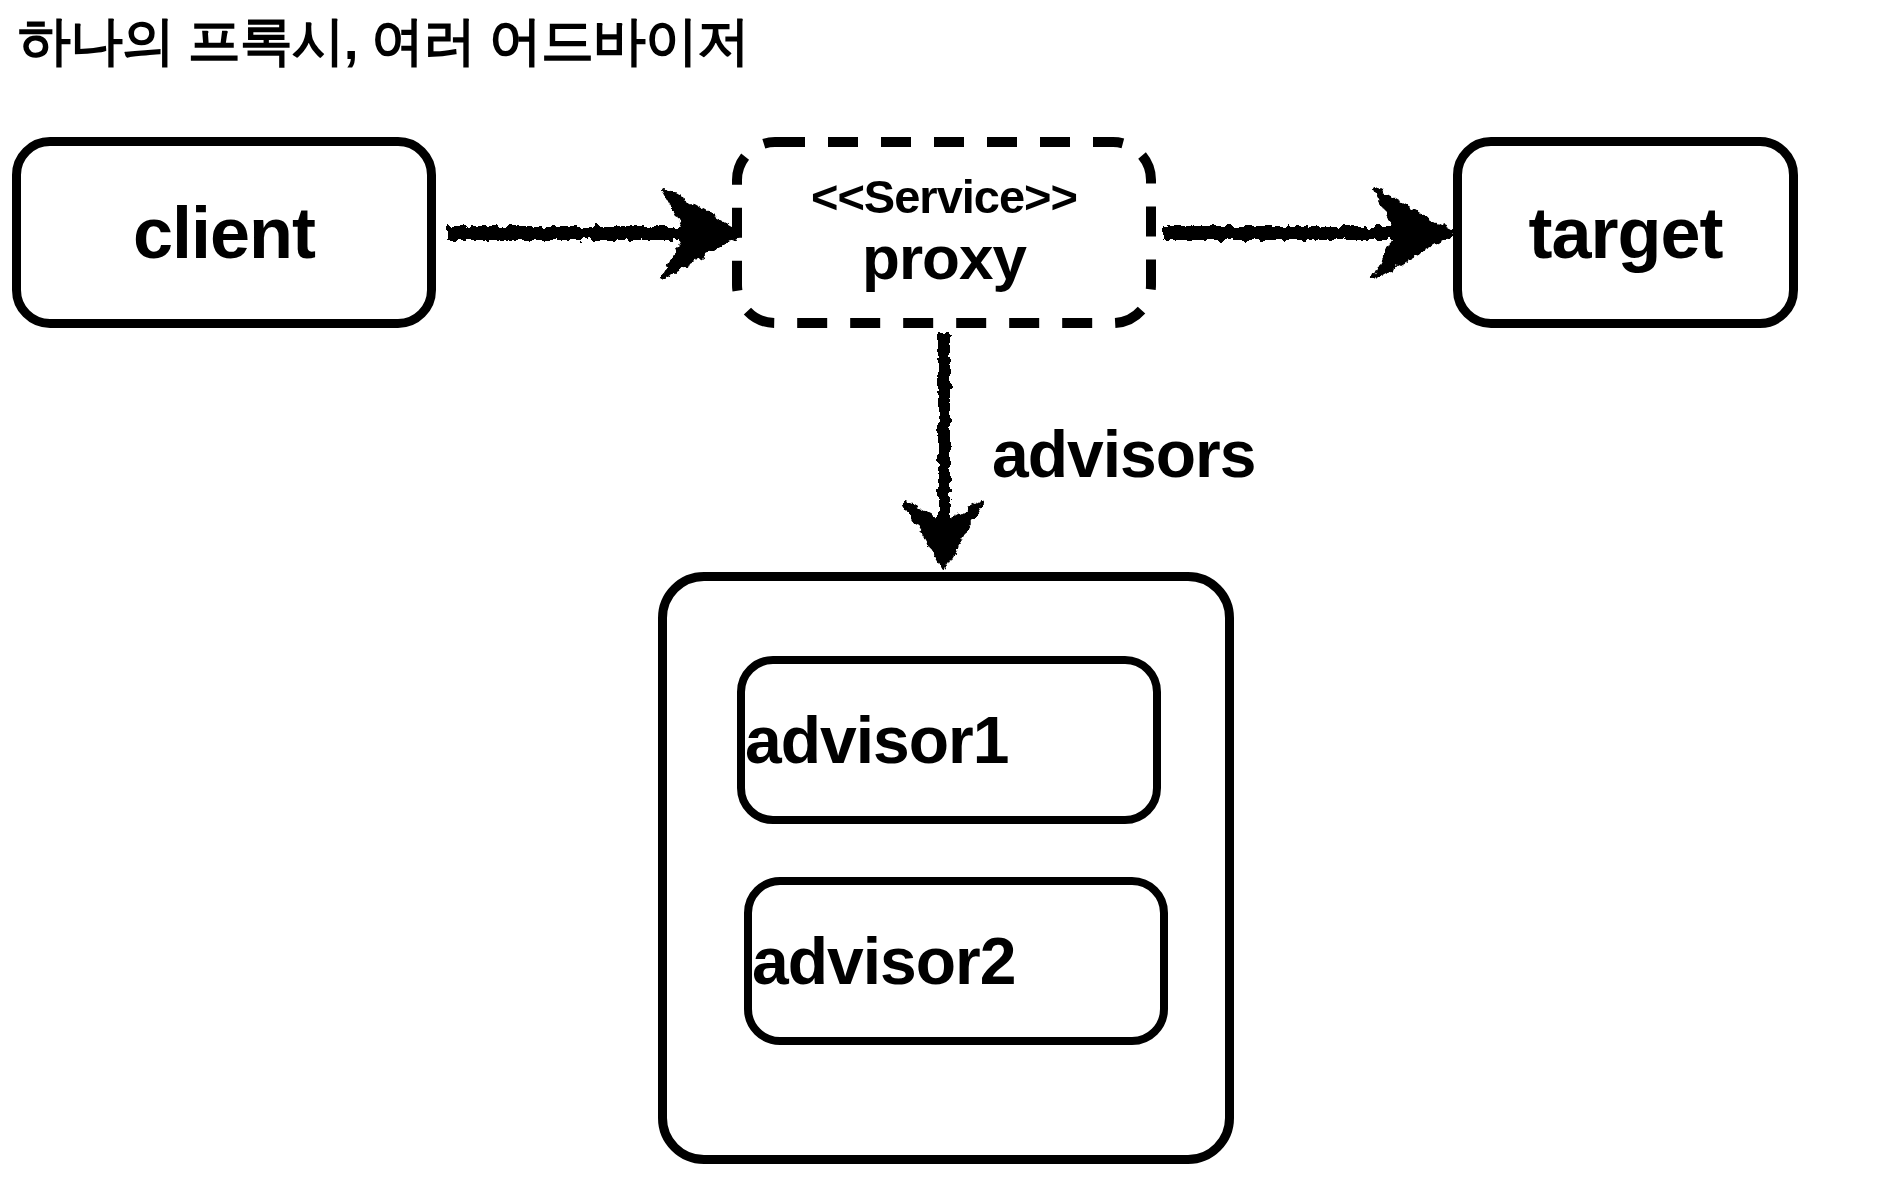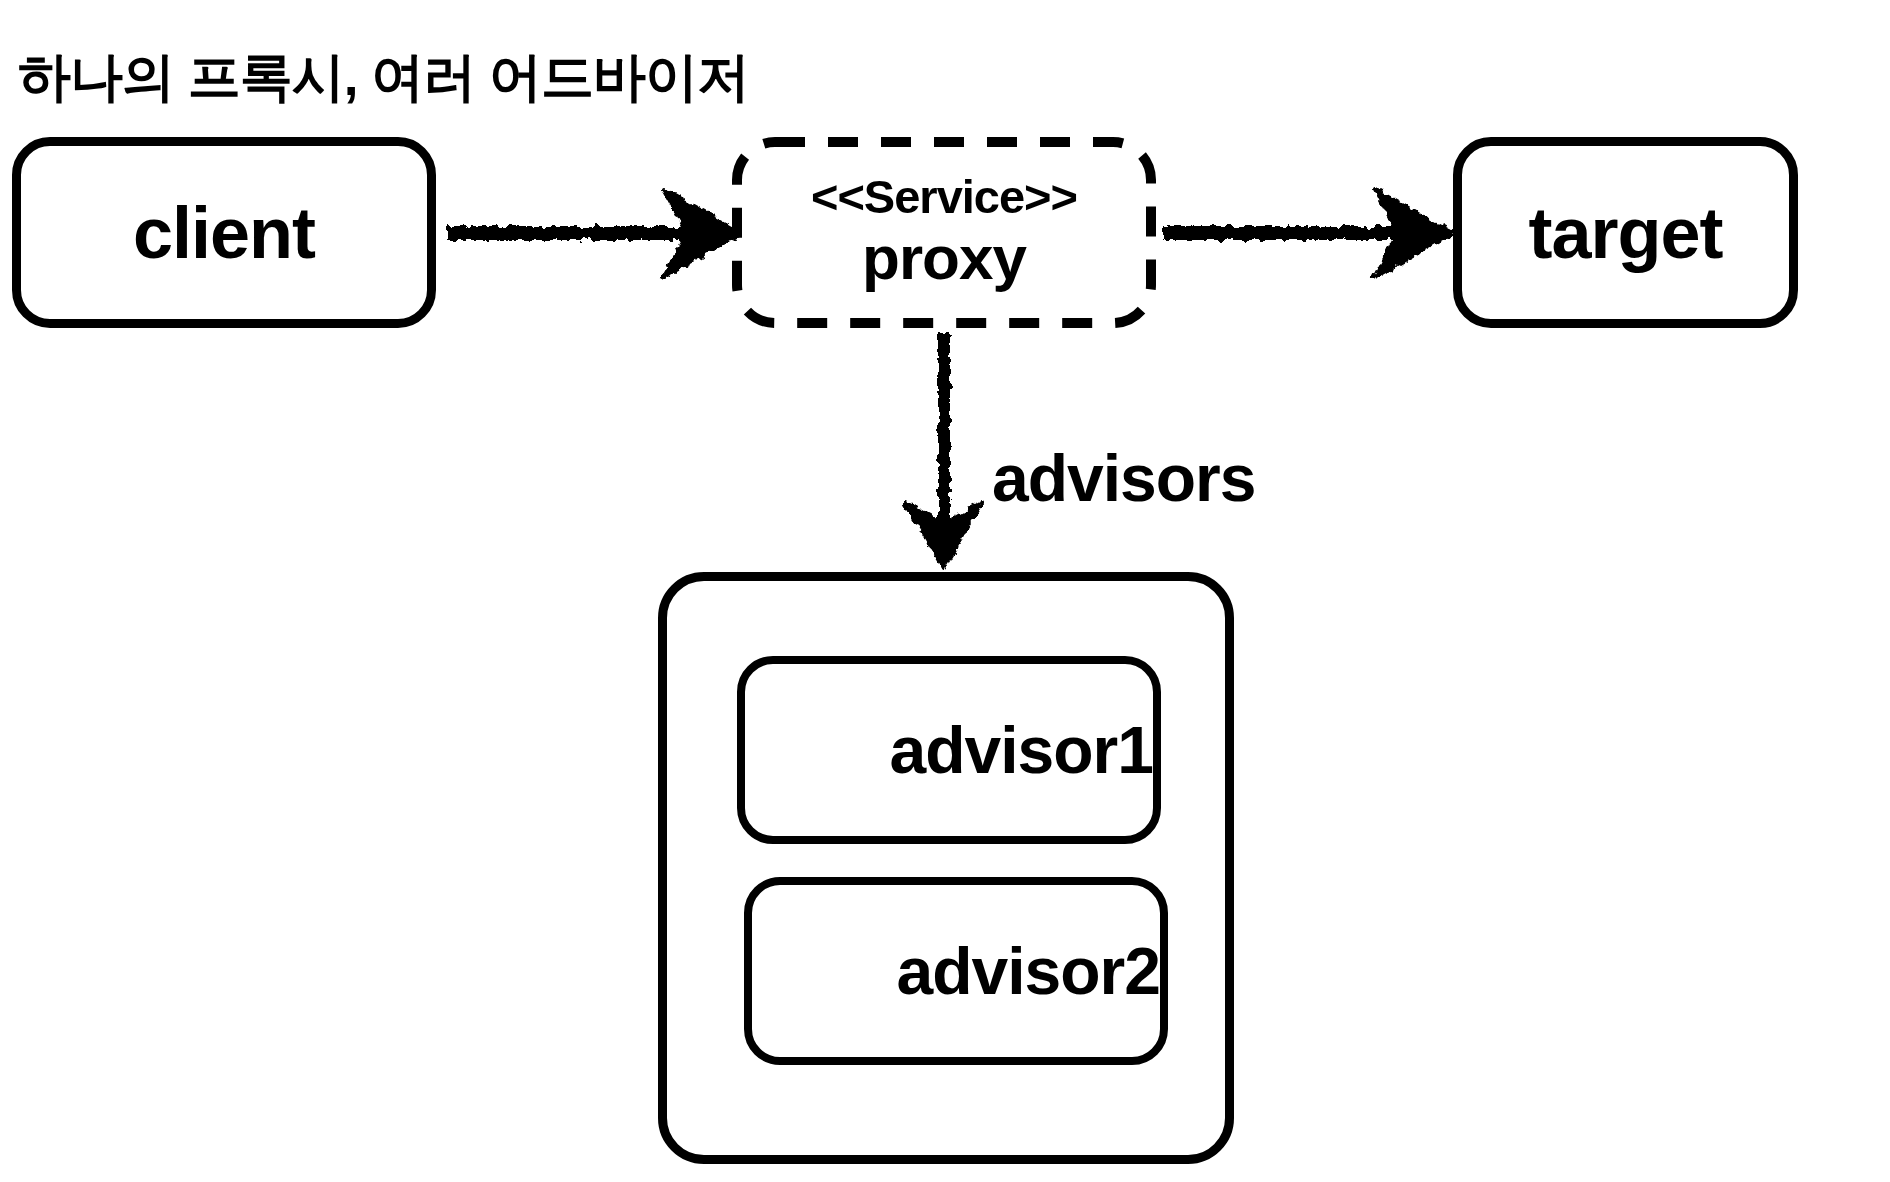--- a/index.html
+++ b/index.html
@@ -16,21 +16,20 @@
     overflow: hidden;
   }
   .diagram-title {
     position: absolute;
     left: 18px;
     top: 6px;
     font-size: 53px;
     font-weight: 800;
     letter-spacing: -1px;
     white-space: nowrap;
-    margin-top: 36px;
   }
   .node {
     position: absolute;
     display: flex;
     align-items: center;
     justify-content: center;
     background: #ffffff;
   }
   .solid-box {
     border: 9px solid #000;
@@ -63,37 +62,36 @@
     letter-spacing: -1px;
   }
 
   .advisors-caption {
     position: absolute;
     left: 992px;
     top: 416px;
     font-size: 66px;
     font-weight: 700;
     letter-spacing: -1px;
-    margin-top: 24px;
   }
 
   .advisors-container {
     position: absolute;
     left: 658px; top: 572px; width: 576px; height: 592px;
     border: 9px solid #000;
     border-radius: 46px;
     background: #ffffff;
   }
   .advisor-box {
     position: absolute;
     left: 737px;
-    width: 424px; height: 188px;
+    width: 424px; height: 168px;
     border: 8px solid #000;
     border-radius: 36px;
-    display: flex; align-items: center; justify-content: flex-end;
+    display: flex; align-items: center; justify-content: flex-start;
     background: #ffffff;
   }
   .advisor1-box { top: 656px; }
   .advisor2-box { top: 877px; margin-left: 7px; }
   .advisor-label {
     font-size: 66px;
     font-weight: 700;
     letter-spacing: -1px;
   }
 

